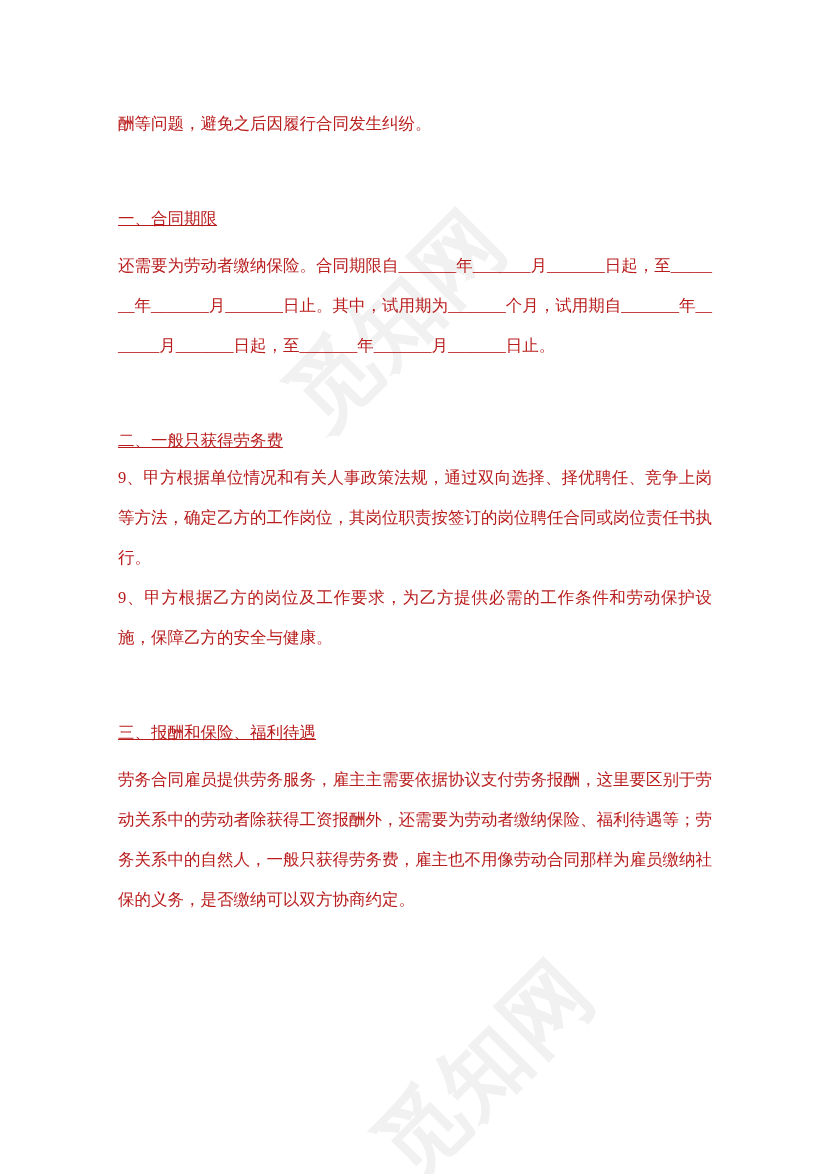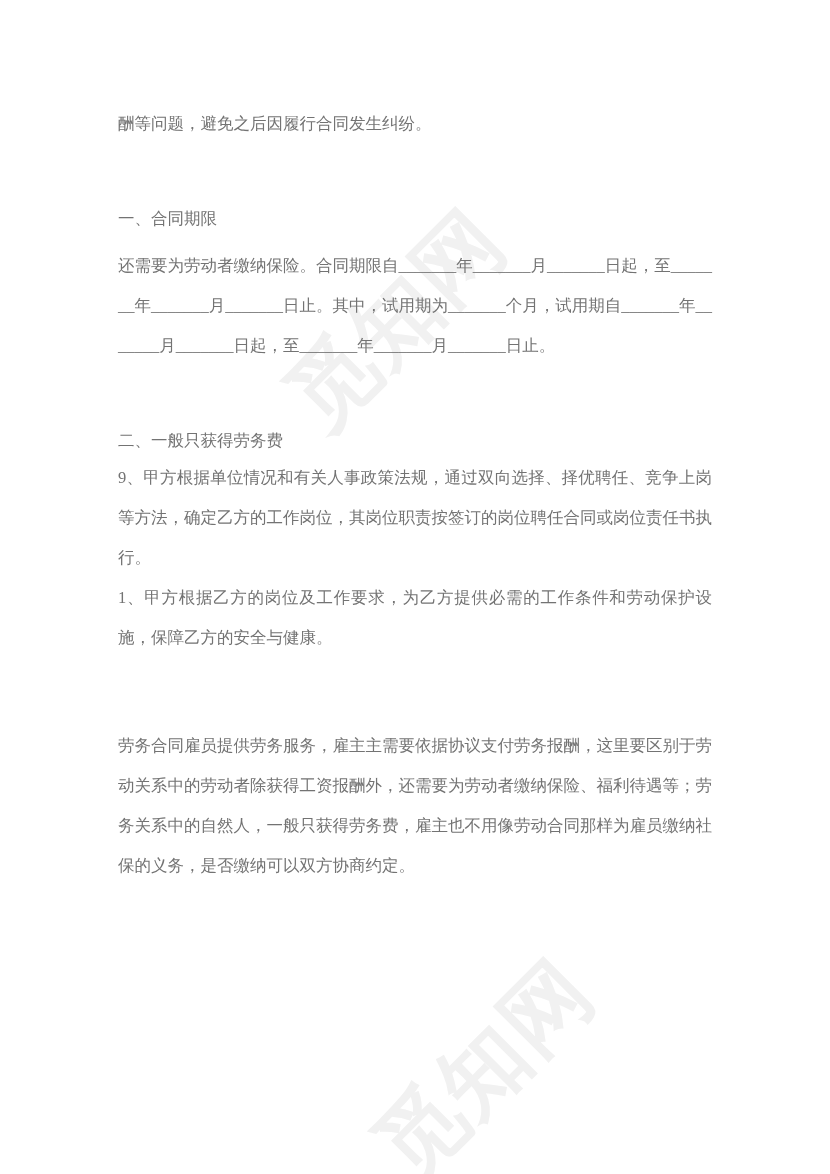--- a/index.html
+++ b/index.html
@@ -53,30 +53,31 @@
   }
   
   .content {
     position: absolute;
     left: 118px;
     top: 104px;
     width: 594px;
     z-index: 1;
   }
   .para {
-    color: #737373;
+    color: #b91c1c;
     font-size: 16.5px;
     line-height: 40px;
     text-align: justify;
     text-justify: inter-ideograph;
     margin: 0;
     word-break: break-all;
   }
   .para.heading {
     line-height: 34px;
+    text-decoration: underline;
   }
   .spacer-lg { height: 58px; }
   .spacer-xs { height: 10px; }
 </style>
 </head>
 <body>
 
 <div class="page">
 
   <div class="watermark-layer">
@@ -95,24 +96,25 @@
     <div class="spacer-xs"></div>
 
     <p class="para">还需要为劳动者缴纳保险。合同期限自_______年_______月_______日起，至_______年_______月_______日止。其中，试用期为_______个月，试用期自_______年_______月_______日起，至_______年_______月_______日止。</p>
 
     <div class="spacer-lg"></div>
 
     <p class="para heading">二、一般只获得劳务费</p>
 
     <p class="para">9、甲方根据单位情况和有关人事政策法规，通过双向选择、择优聘任、竞争上岗等方法，确定乙方的工作岗位，其岗位职责按签订的岗位聘任合同或岗位责任书执行。</p>
 
-    <p class="para">1、甲方根据乙方的岗位及工作要求，为乙方提供必需的工作条件和劳动保护设施，保障乙方的安全与健康。</p>
+    <p class="para">9、甲方根据乙方的岗位及工作要求，为乙方提供必需的工作条件和劳动保护设施，保障乙方的安全与健康。</p>
 
     <div class="spacer-lg"></div>
 
+    <p class="para heading">三、报酬和保险、福利待遇</p>
 
 
     <div class="spacer-xs"></div>
 
     <p class="para">劳务合同雇员提供劳务服务，雇主主需要依据协议支付劳务报酬，这里要区别于劳动关系中的劳动者除获得工资报酬外，还需要为劳动者缴纳保险、福利待遇等；劳务关系中的自然人，一般只获得劳务费，雇主也不用像劳动合同那样为雇员缴纳社保的义务，是否缴纳可以双方协商约定。</p>
 
 
   </div>
 </div>
 

